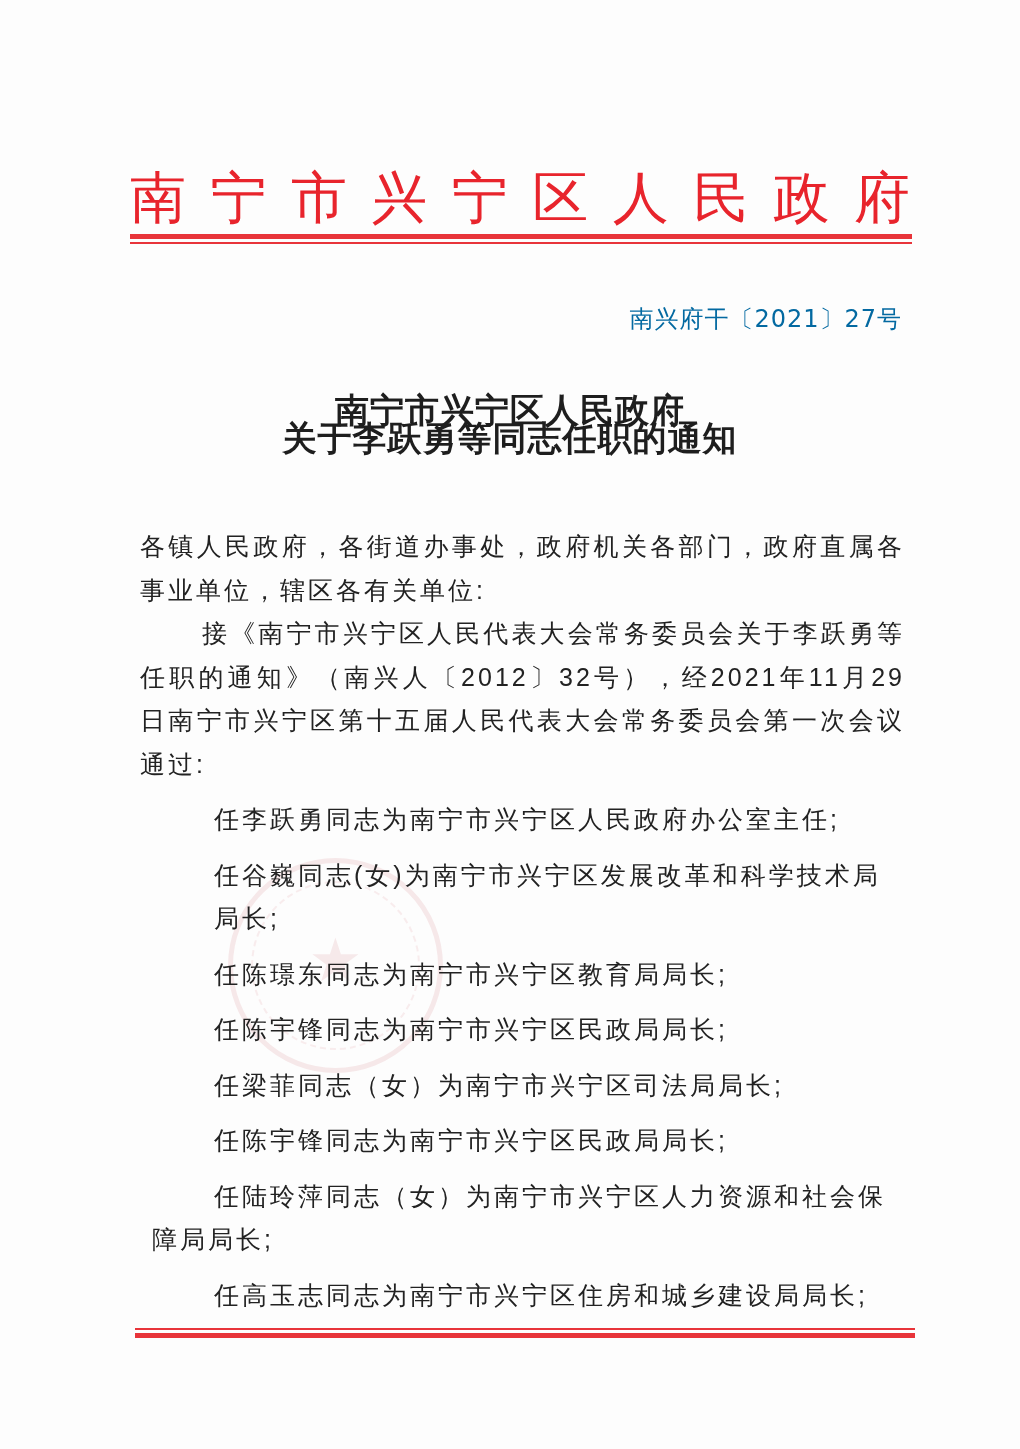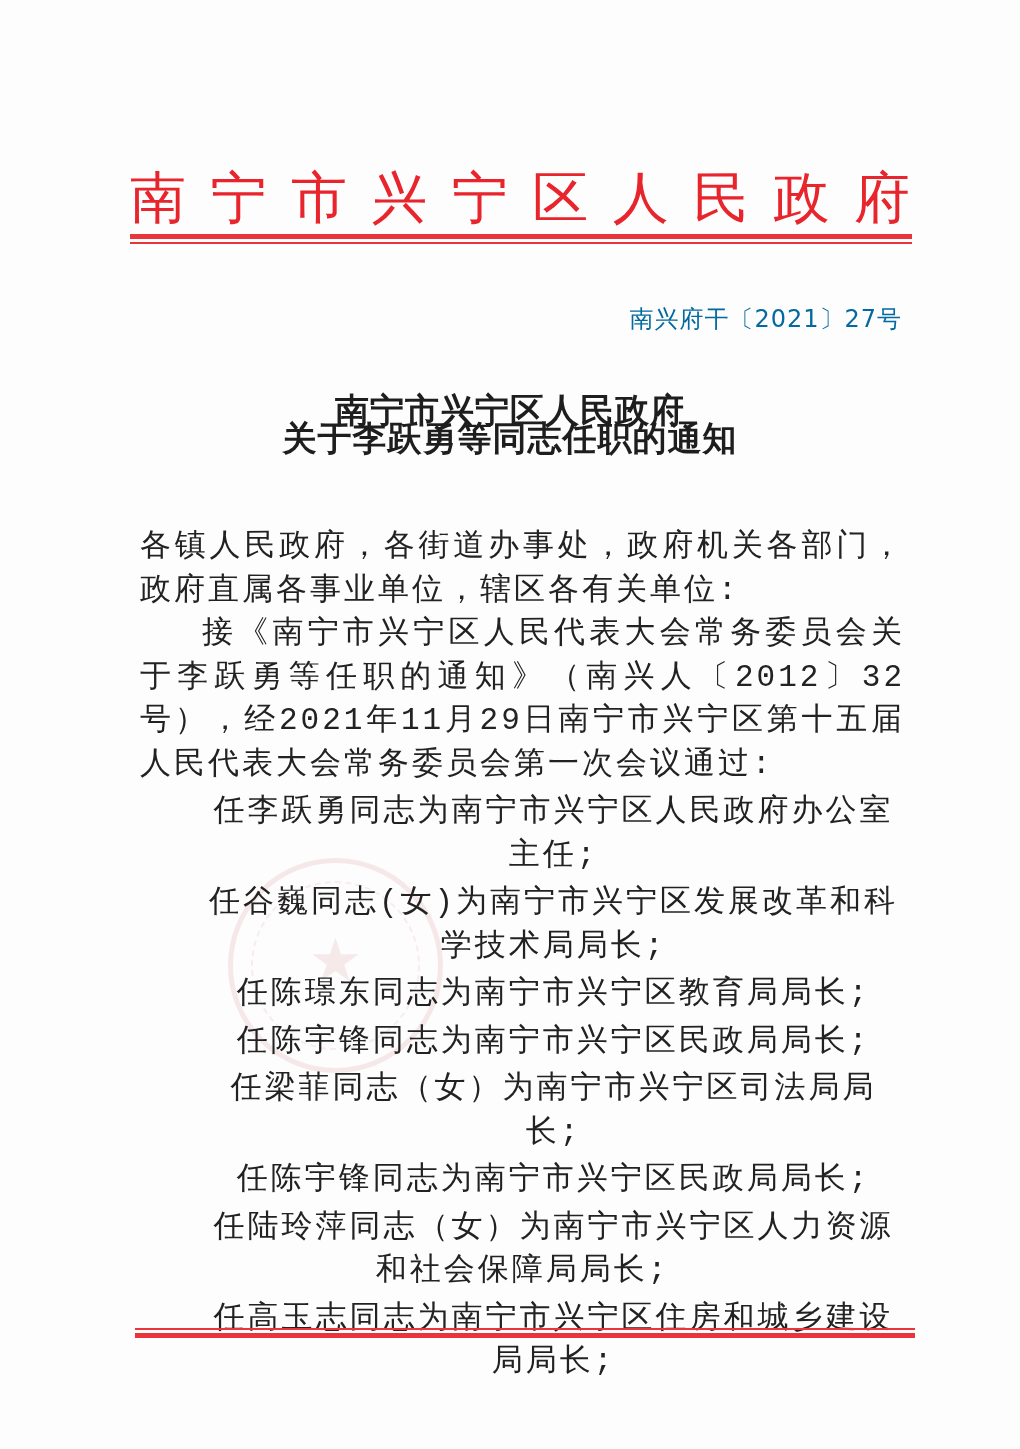--- a/index.html
+++ b/index.html
@@ -77,39 +77,38 @@
       letter-spacing: 1px;
     }
     .title.l1 { top: 388px; }
     .title.l2 { top: 416px; }
     
     .body-text {
       position: absolute;
       left: 140px;
       top: 525px;
       width: 765px;
-      font-family: Liberation Mono, monospace;
-      font-size: 31px;
+      font-family: Liberation Sans, sans-serif;
+      font-size: 25px;
       line-height: 43.5px;
       color: #222;
       letter-spacing: 3px;
     }
     .para {
       margin: 0;
       text-align: justify;
       text-align-last: left;
     }
     .indent {
       text-indent: 62px;
     }
     .list-item {
-      margin: 4px;
+      margin: 12px;
       padding-left: 62px;
       text-indent: 0;
-      text-align: center;
     }
     .list-item.wrap {
       padding-left: 0;
       text-indent: 62px;
     }
     
     .seal {
       position: absolute;
       left: 228px;
       top: 858px;

